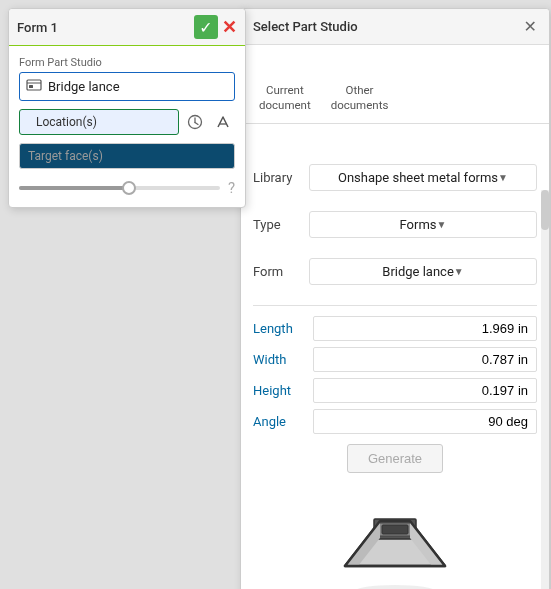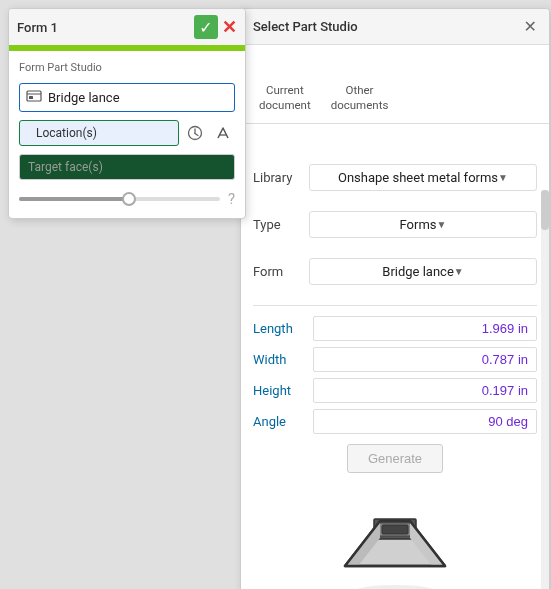--- a/index.html
+++ b/index.html
@@ -23,21 +23,21 @@
       border: 1px solid #ccc;
       border-radius: 4px;
       box-shadow: 2px 2px 8px rgba(0,0,0,0.15);
       position: absolute;
       top: 8px;
       left: 8px;
       z-index: 10;
     }
     .form1-header {
       background: #f5f5f5;
-      border-bottom: 6px solid #84cc16;
+      border-bottom: 1px solid #84cc16;
       padding: 6px 8px;
       display: flex;
       align-items: center;
       justify-content: space-between;
       border-radius: 4px 4px 0 0;
     }
     .form1-title {
       font-size: 13px;
       font-weight: 500;
       color: #333;
@@ -69,21 +69,21 @@
       font-weight: bold;
       line-height: 1;
     }
 
     .form1-body {
       padding: 10px;
     }
     .field-label {
       font-size: 11px;
       color: #666;
-      margin-bottom: 9px;
+      margin-bottom: 3px;
     }
     .form-part-studio-input {
       display: flex;
       align-items: center;
       border: 1.5px solid #1565c0;
       border-radius: 3px;
       padding: 4px 6px;
       gap: 6px;
       background: #fff;
       margin-bottom: 8px;
@@ -123,21 +123,21 @@
       display: flex;
       align-items: center;
     }
 
     .target-face-input {
       border: 1px solid #ccc;
       border-radius: 3px;
       padding: 5px 8px;
       font-size: 12px;
       color: #999;
-      background: #14532d;
+      background: #0c4a6e;
       width: 100%;
       margin-bottom: 10px;
     }
 
     .slider-row {
       display: flex;
       align-items: center;
       gap: 8px;
     }
     .slider-track {
@@ -280,21 +280,21 @@
       font-size: 13px;
       color: #0369a1;
       min-width: 60px;
     }
     .param-value {
       flex: 1;
       border: 1px solid #ddd;
       border-radius: 2px;
       padding: 4px 8px;
       font-size: 13px;
-      color: #6d28d9;
+      color: #000000;
       text-align: right;
       background: #fff;
     }
 
     .generate-row {
       display: flex;
       justify-content: center;
       margin: 10px 0 8px;
     }
     .btn-generate {

